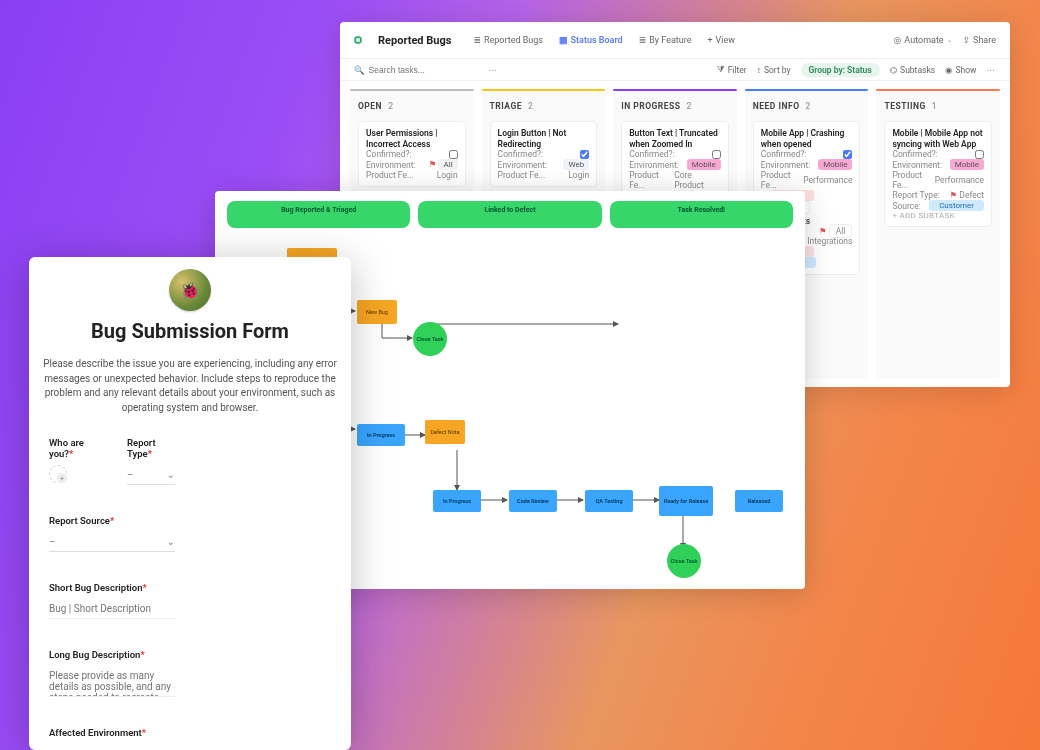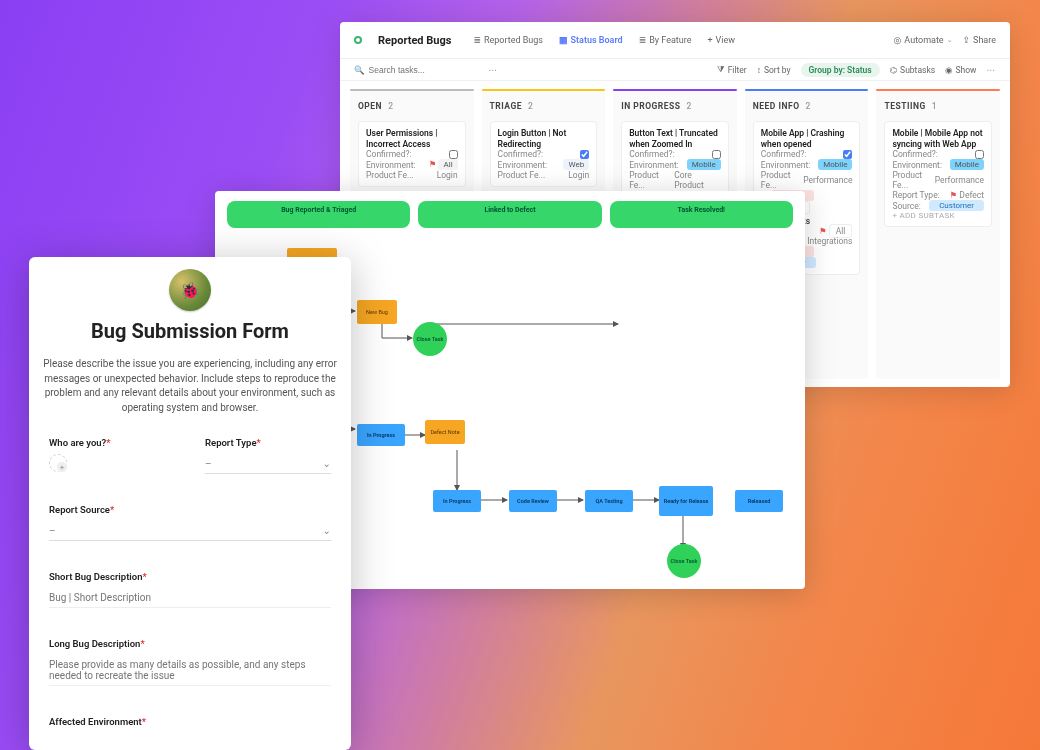--- a/index.html
+++ b/index.html
@@ -68,21 +68,21 @@
   .kb-count { color:#999; font-weight:500; }
 
   .kb-card {
     background: #fff; border: 1px solid #eee; border-radius: 4px;
     padding: 6px 7px; display:flex; flex-direction:column; 
     font-size: 8.5px;
   }
   .kb-card .ttl { font-weight:600; color:#222; line-height:1.25; }
   .kb-row { display:flex; justify-content:space-between; align-items:center; color:#888; }
   .kb-chip { display:inline-flex; align-items:center; gap:3px; background:#f1f3f5; border-radius:3px; padding:1px 5px; color:#555; font-size:8px;}
-  .kb-chip.mobile{background:#7dd3fc;}
+  .kb-chip.mobile{background:#f9a8d4;}
   .kb-chip.web{background:#eef3fb;}
   .kb-flag{color:#e55353;}
   .kb-check{ width:9px;height:9px; accent-color:#4a7cf7;}
   .kb-badge{ font-size:8px; padding:1px 10px; border-radius:3px; display:inline-block;}
   .kb-badge.defect{background:#fde2e2;color:#c0392b;}
   .kb-badge.internal{background:#fff;color:#888;border:1px solid #eee;}
   .kb-badge.customer{background:#cfe9ff;color:#1d6fb8;}
   .kb-sub-head{font-weight:600;color:#444;margin-top:2px;}
   .kb-add{color:#aaa;font-size:8px;letter-spacing:.3px;}
   .kb-pill-all{background:#fff;border:1px solid #eee;padding:1px 6px;border-radius:3px;}
@@ -127,21 +127,21 @@
     padding:12px 20px 0;
     font-size:11px; color:#333;
     overflow:hidden;
   }
   .avatar{ width:42px;height:42px;border-radius:50%; margin:0 auto 8px;
     background:radial-gradient(circle at 30% 30%,#d8c06a,#6a8a3a 60%,#4a6a2a);
     position:relative; overflow:hidden; box-shadow:0 1px 2px rgba(0,0,0,.2);}
   .avatar::after{content:"🐞";position:absolute;inset:0;display:flex;align-items:center;justify-content:center;font-size:16px;filter:hue-rotate(-20deg);}
   .form-h{ text-align:center; font-size:20px; font-weight:700; color:#222; margin-bottom:14px;}
   .form-desc{ text-align:center; font-size:10px; color:#555; line-height:1.45; margin:0 -6px 22px;}
-  .form-grid{ display:grid; grid-template-columns:1fr 1fr; gap:10px 30px; }
+  .form-grid{ display:grid; grid-template-columns:1fr 1fr 1fr 1fr; gap:10px 30px; }
   .form-field{ display:flex; flex-direction:column; gap:6px; }
   .form-field.full{ grid-column:1/3;}
   .form-label{ font-size:9.5px; font-weight:600; color:#222;}
   .req{color:#e03131;}
   .select-faux{ border-bottom:1px solid #ddd; display:flex; justify-content:space-between; align-items:center; padding:4px 0; color:#888; font-size:10px; cursor:pointer;}
   .user-pick{ display:flex; align-items:center; gap:4px;}
   .user-circle{width:18px;height:18px;border-radius:50%;border:1px dashed #ccc;position:relative;}
   .user-circle::after{content:"+";position:absolute;right:-2px;bottom:-2px;width:10px;height:10px;border-radius:50%;background:#eee;color:#888;font-size:8px;display:flex;align-items:center;justify-content:center;border:1px solid #fff;}
   .text-input{ border:none; border-bottom:1px solid #eee; padding:4px 0; font-size:10px; color:#aaa; outline:none; resize:none; font-family:inherit;}
   .spacer{height:14px;}

